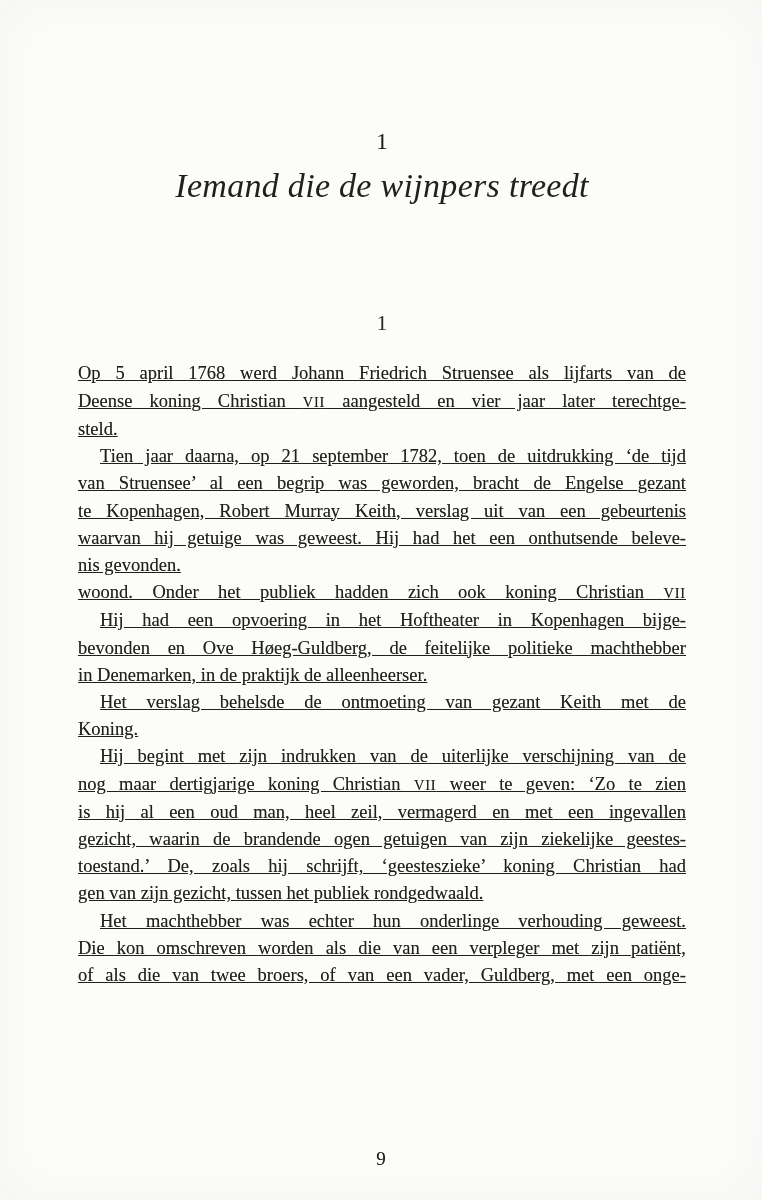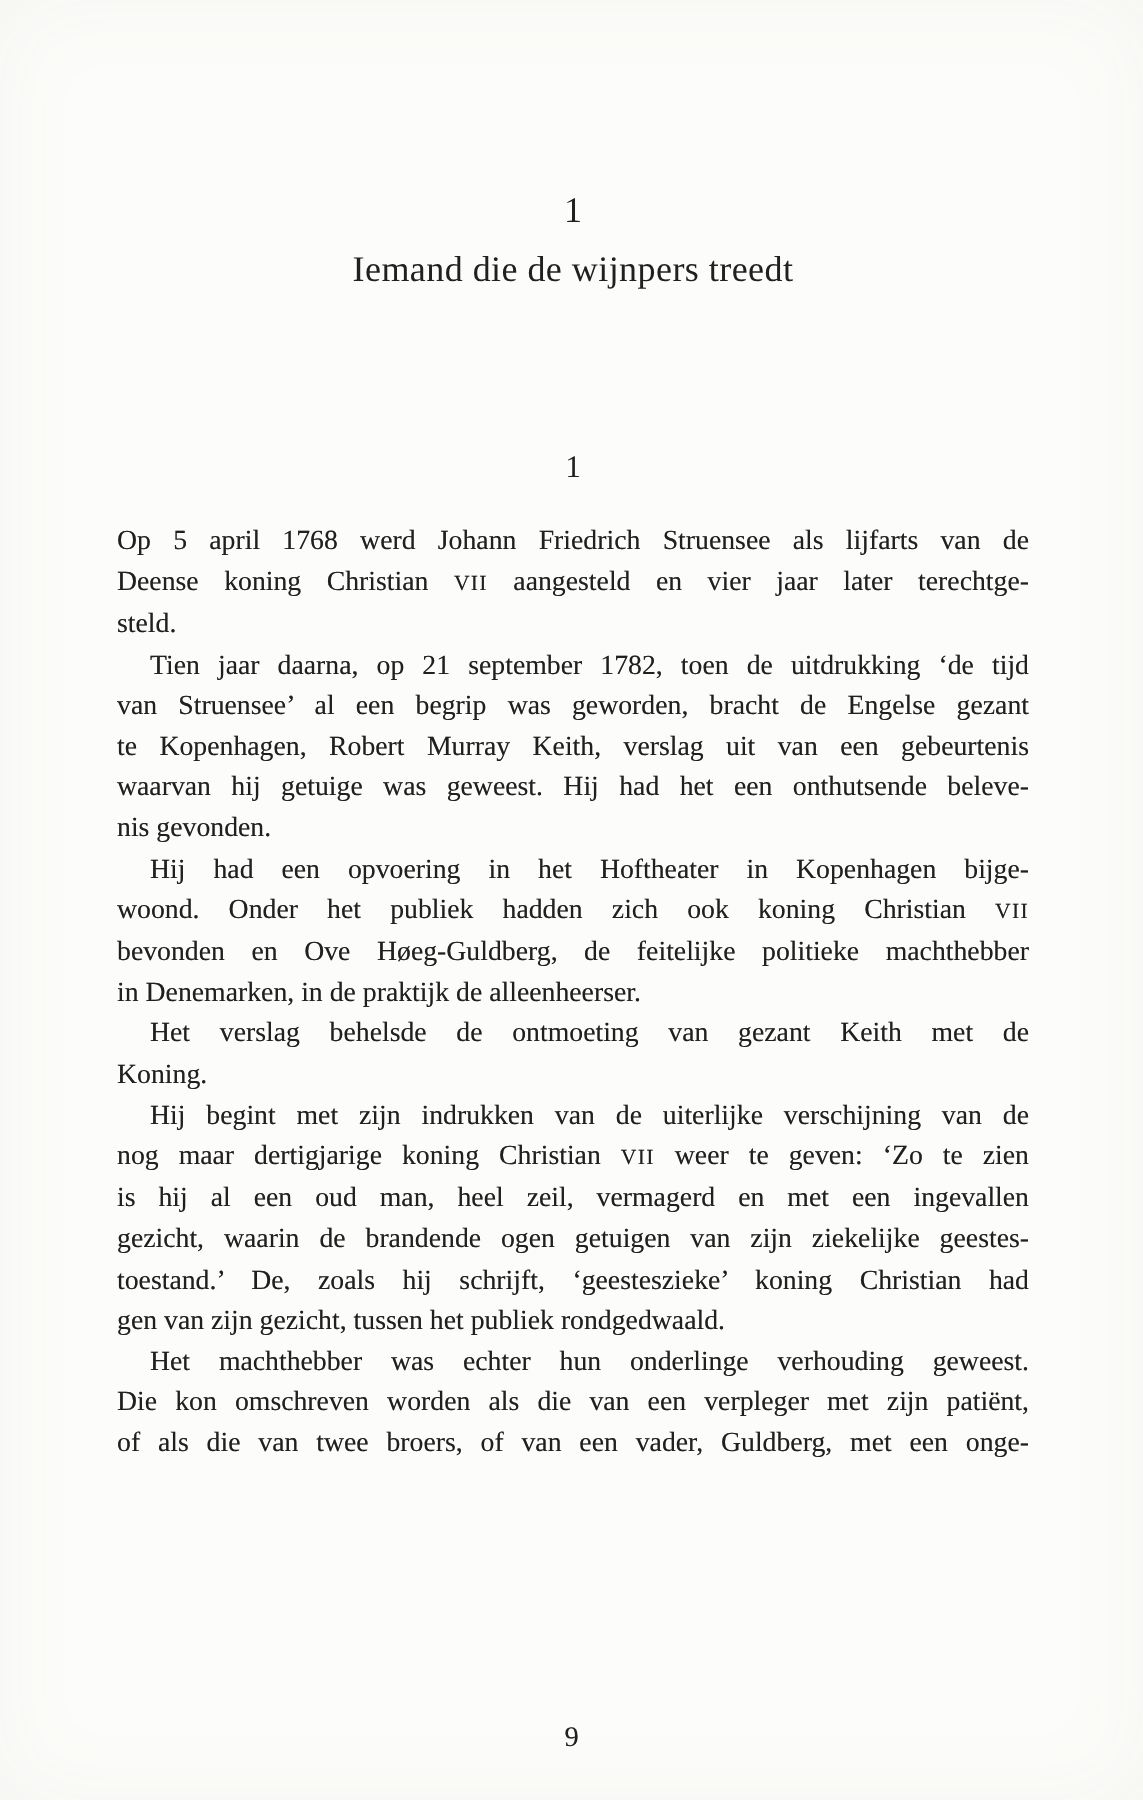--- a/index.html
+++ b/index.html
@@ -16,40 +16,42 @@
   .content{padding:0 76px 0 78px;}
   .chapter-number{
     padding-top:127px;
     text-align:center;
     font-size:24px;
     line-height:1.2;
   }
   .chapter-title{
     margin-top:9px;
     text-align:center;
-    font-size:24px;
+    font-style:italic;
+    font-size:34px;
     line-height:1.25;
     letter-spacing:0.3px;
   }
   .section-number{
     margin-top:104px;
     text-align:center;
     font-size:21px;
     line-height:1.2;
   }
   .bodytext{
     margin-top:24px;
     font-size:18.5px;
     line-height:27.2px;
     text-shadow:0 0 0.4px rgba(33,32,30,0.45);
   }
   .line{
     text-align:justify;
     text-align-last:justify;
     white-space:normal;
+    text-decoration:underline;
   }
   .line.parlast{
     text-align:right;
     text-align-last:left;
   }
   .line.ind{
     text-indent:22px;
   }
   .sc{
     font-size:0.78em;
@@ -79,22 +81,22 @@
           <div class="line parlast">steld.</div>
         </div>
         <div>
           <div class="line ind">Tien jaar daarna, op 21 september 1782, toen de uitdrukking ‘de tijd</div>
           <div class="line">van Struensee’ al een begrip was geworden, bracht de Engelse gezant</div>
           <div class="line">te Kopenhagen, Robert Murray Keith, verslag uit van een gebeurtenis</div>
           <div class="line">waarvan hij getuige was geweest. Hij had het een onthutsende beleve-</div>
           <div class="line parlast">nis gevonden.</div>
         </div>
         <div>
+          <div class="line">woond. Onder het publiek hadden zich ook koning Christian <span class="sc">VII</span></div>
           <div class="line ind">Hij had een opvoering in het Hoftheater in Kopenhagen bijge-</div>
-          <div class="line">woond. Onder het publiek hadden zich ook koning Christian <span class="sc">VII</span></div>
           <div class="line">bevonden en Ove Høeg-Guldberg, de feitelijke politieke machthebber</div>
           <div class="line parlast">in Denemarken, in de praktijk de alleenheerser.</div>
         </div>
         <div>
           <div class="line ind">Het verslag behelsde de ontmoeting van gezant Keith met de</div>
           <div class="line parlast">Koning.</div>
         </div>
         <div>
           <div class="line ind">Hij begint met zijn indrukken van de uiterlijke verschijning van de</div>
           <div class="line">nog maar dertigjarige koning Christian <span class="sc">VII</span> weer te geven: ‘Zo te zien</div>

